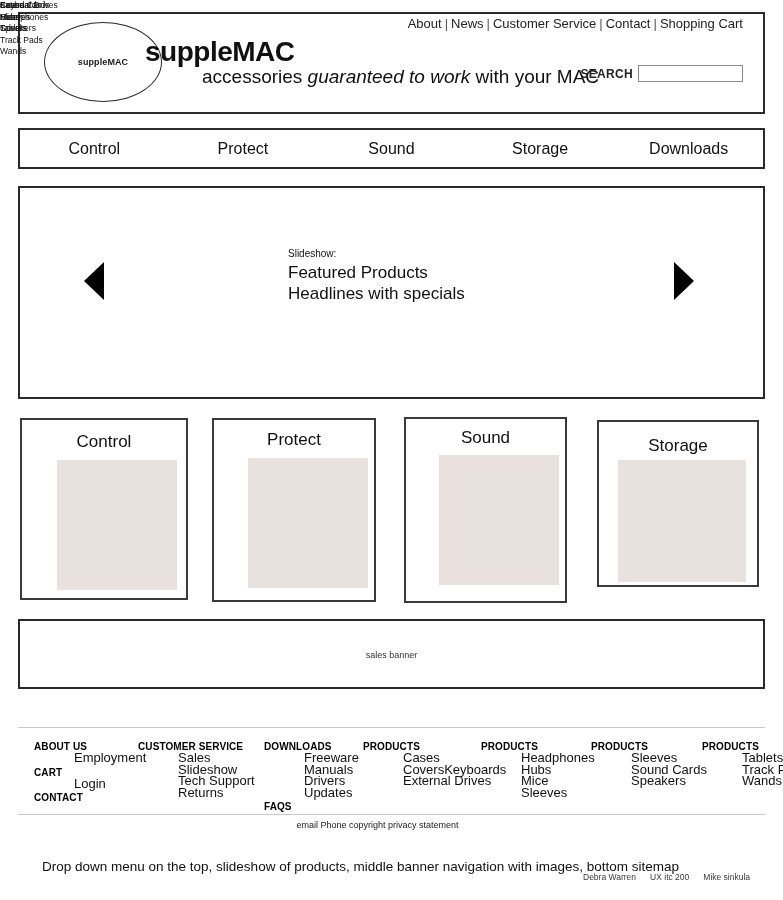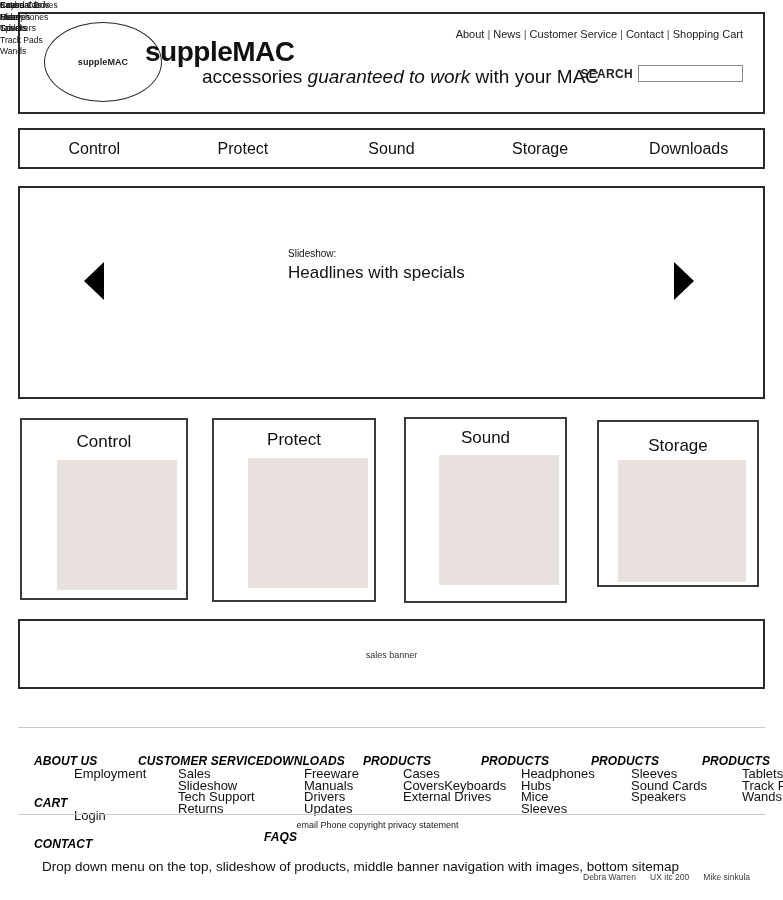--- a/index.html
+++ b/index.html
@@ -63,22 +63,22 @@
     color: #111111;
     white-space: nowrap;
     text-align: center;
   }
   .brand-tagline em {
     font-style: italic;
   }
   .top-nav {
     position: absolute;
     right: 20px;
-    top: 14px;
-    font-size: 11px;
+    top: 2px;
+    font-size: 13px;
     color: #222222;
     white-space: nowrap;
   }
   .top-nav a {
     color: #222222;
     text-decoration: none;
   }
   .top-nav .sep {
     padding: 0 3px;
     color: #555;
@@ -255,27 +255,26 @@
     left: 18px;
     top: 738px;
     width: 747px;
     height: 74px;
   }
   .sitemap-col {
     position: absolute;
     top: 0;
   }
   .sitemap-head {
-    font-size: 12px;
+    font-size: 10px;
     font-weight: bold;
     color: #000000;
     letter-spacing: 0.1px;
     white-space: nowrap;
-    margin-top: 16px;
-    font-style: italic;
+    margin-top: 3px;
   }
   .sitemap-link {
     font-size: 13px;
     color: #111111;
     padding-left: 8px;
     line-height: 11.5px;
     white-space: nowrap;
     cursor: pointer;
     margin-left: 32px;
   }
@@ -347,20 +346,21 @@
   <div class="mainnav-item">Sound</div>
   <div class="mainnav-item">Storage</div>
   <div class="mainnav-item">Downloads</div>
 </div>
 
 <div class="slideshow-box"></div>
 <div class="arrow arrow-left"></div>
 <div class="arrow arrow-right"></div>
 <div class="slide-text">
   <div class="slide-kicker">Slideshow:</div>
+  <div class="slide-line">Featured Products</div>
   <div class="slide-line">Headlines with specials</div>
 </div>
 
 <div class="card" id="card-control">
   <div class="card-title">Control</div>
   <div class="card-imagebox"></div>
 </div>
 <div class="card-list" id="list-control">
   <div>Keyboards</div>
   <div>Mice</div>

